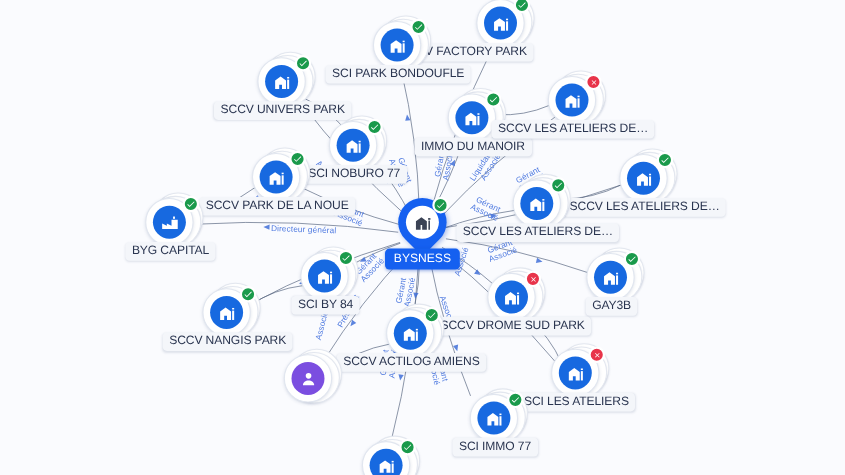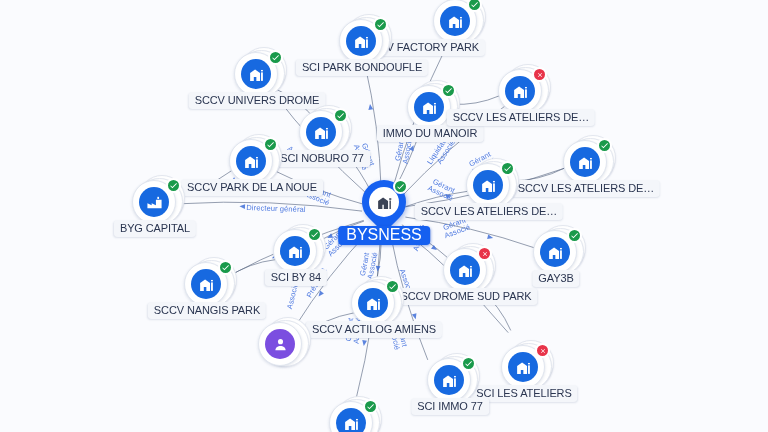--- a/index.html
+++ b/index.html
@@ -125,21 +125,21 @@
   }
   #center-label {
     position: absolute;
     top: 46px;
     left: 50%;
     transform: translateX(-50%);
     background: #1560f0;
     color: #ffffff;
     border-radius: 4px;
     padding: 3px 8px 4px;
-    font-size: 16px;
+    font-size: 11px;
     line-height: 12px;
     white-space: nowrap;
     box-shadow: 0 1px 3px rgba(20,70,190,.4);
   }
 
   
   .edge-label {
     position: absolute;
     color: #4f7ae0;
     font-size: 7.5px;
@@ -284,21 +284,21 @@
               <rect x="18.4" y="9" width="2.6" height="12" fill="#ffffff"></rect>
               <rect x="18.4" y="5.6" width="2.6" height="2" fill="#ffffff"></rect>
             </svg>
           </div>
         </div>
         <div class="badge ok">
           <svg width="9" height="9" viewBox="0 0 24 24">
             <path fill="#ffffff" d="M9 16.2 4.8 12l-1.4 1.4L9 19 21 7l-1.4-1.4z"></path>
           </svg>
         </div>
-        <div class="node-label">SCCV UNIVERS DROME</div>
+        <div class="node-label">SCCV UNIVERS PARK</div>
       </div>
       <div class="node" style="left: 430px; top: 108px;">
         <div class="stack s1"></div>
         <div class="stack s2"></div>
         <div class="disc">
           <div class="inner">
             <svg width="17" height="17" viewBox="0 0 24 24">
               <path fill="#ffffff" d="M3 21V10l7-5 7 5v11h-5.2v-5.4H8.2V21H3z"></path>
               <rect x="18.4" y="9" width="2.6" height="12" fill="#ffffff"></rect>
               <rect x="18.4" y="5.6" width="2.6" height="2" fill="#ffffff"></rect>
@@ -525,21 +525,21 @@
         <div class="stack s2"></div>
         <div class="disc">
           <div class="inner">
             <svg width="17" height="17" viewBox="0 0 24 24">
               <circle cx="12" cy="8" r="3.6" fill="#ffffff"></circle>
               <path fill="#ffffff" d="M4.8 20c0-3.8 3.3-6 7.2-6s7.2 2.2 7.2 6z"></path>
             </svg>
           </div>
         </div>
       </div>
-      <div class="node" style="left: 524px; top: 368px;">
+      <div class="node" style="left: 524px; top: 340px;">
         <div class="stack s1"></div>
         <div class="stack s2"></div>
         <div class="disc">
           <div class="inner">
             <svg width="17" height="17" viewBox="0 0 24 24">
               <path fill="#ffffff" d="M3 21V10l7-5 7 5v11h-5.2v-5.4H8.2V21H3z"></path>
               <rect x="18.4" y="9" width="2.6" height="12" fill="#ffffff"></rect>
               <rect x="18.4" y="5.6" width="2.6" height="2" fill="#ffffff"></rect>
             </svg>
           </div>

